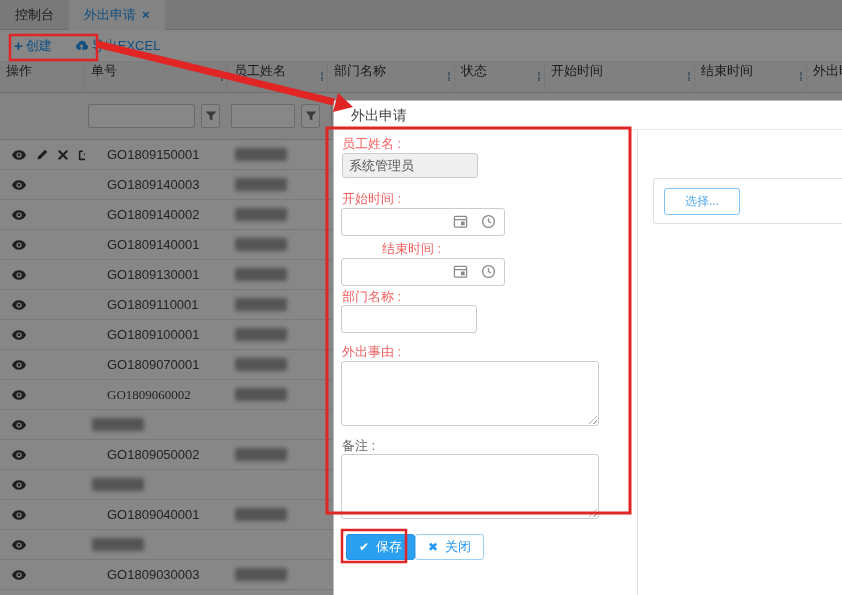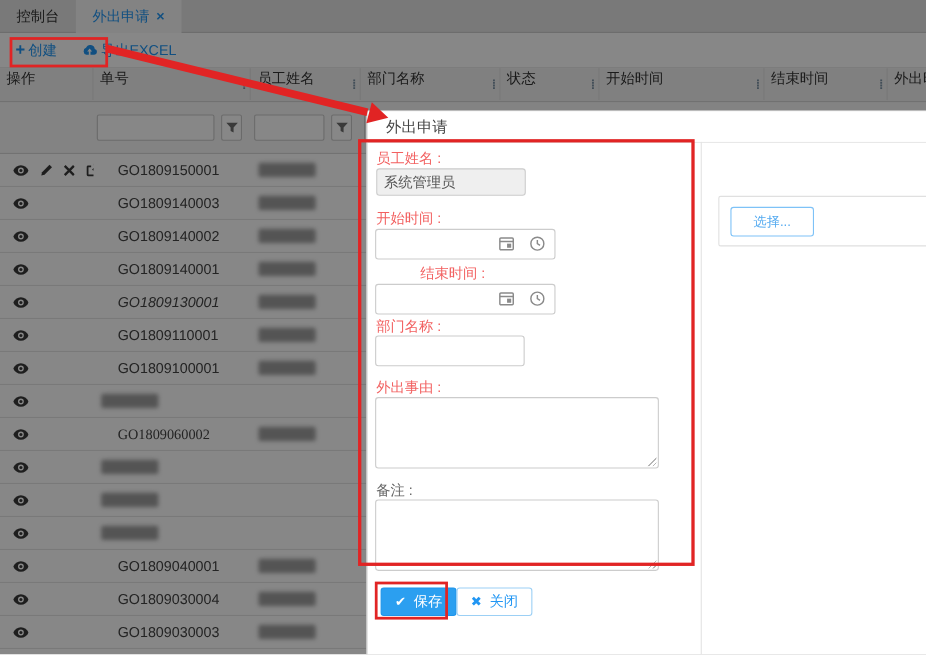--- a/index.html
+++ b/index.html
@@ -277,21 +277,21 @@
         <div class="grow">
           <div class="gcell cell-actions" style="width: 85px;">
             <span class="aicon">
               <svg width="14" height="10" viewBox="0 0 16 11">
                 <path d="M8 0C4.4 0 1.4 2.2 0 5.5 1.4 8.8 4.4 11 8 11s6.6-2.2 8-5.5C14.6 2.2 11.6 0 8 0z" fill="#3a3a3a"></path>
                 <circle cx="8" cy="5.5" r="3" fill="#fff"></circle>
                 <circle cx="8" cy="5.5" r="1.6" fill="#3a3a3a"></circle>
               </svg>
             </span>
           </div>
-          <div class="gcell cell-order" style="width: 143px; font-style: italic;">GO1809130001</div>
+          <div class="gcell cell-order" style="width: 143px;">GO1809130001</div>
           <div class="gcell cell-employee" style="width: 100px;">
             <span class="blob"></span>
           </div>
         </div>
         <div class="grow">
           <div class="gcell cell-actions" style="width: 85px;">
             <span class="aicon">
               <svg width="14" height="10" viewBox="0 0 16 11">
                 <path d="M8 0C4.4 0 1.4 2.2 0 5.5 1.4 8.8 4.4 11 8 11s6.6-2.2 8-5.5C14.6 2.2 11.6 0 8 0z" fill="#3a3a3a"></path>
                 <circle cx="8" cy="5.5" r="3" fill="#fff"></circle>
@@ -322,20 +322,21 @@
         <div class="grow">
           <div class="gcell cell-actions" style="width: 85px;">
             <span class="aicon">
               <svg width="14" height="10" viewBox="0 0 16 11">
                 <path d="M8 0C4.4 0 1.4 2.2 0 5.5 1.4 8.8 4.4 11 8 11s6.6-2.2 8-5.5C14.6 2.2 11.6 0 8 0z" fill="#3a3a3a"></path>
                 <circle cx="8" cy="5.5" r="3" fill="#fff"></circle>
                 <circle cx="8" cy="5.5" r="1.6" fill="#3a3a3a"></circle>
               </svg>
             </span>
           </div>
+          <div class="gcell cell-order" style="width: 143px;">GO1809070001</div>
           <div class="gcell cell-employee" style="width: 100px;">
             <span class="blob"></span>
           </div>
         </div>
         <div class="grow">
           <div class="gcell cell-actions" style="width: 85px;">
             <span class="aicon">
               <svg width="14" height="10" viewBox="0 0 16 11">
                 <path d="M8 0C4.4 0 1.4 2.2 0 5.5 1.4 8.8 4.4 11 8 11s6.6-2.2 8-5.5C14.6 2.2 11.6 0 8 0z" fill="#3a3a3a"></path>
                 <circle cx="8" cy="5.5" r="3" fill="#fff"></circle>
@@ -365,20 +366,21 @@
         <div class="grow">
           <div class="gcell cell-actions" style="width: 85px;">
             <span class="aicon">
               <svg width="14" height="10" viewBox="0 0 16 11">
                 <path d="M8 0C4.4 0 1.4 2.2 0 5.5 1.4 8.8 4.4 11 8 11s6.6-2.2 8-5.5C14.6 2.2 11.6 0 8 0z" fill="#3a3a3a"></path>
                 <circle cx="8" cy="5.5" r="3" fill="#fff"></circle>
                 <circle cx="8" cy="5.5" r="1.6" fill="#3a3a3a"></circle>
               </svg>
             </span>
           </div>
+          <div class="gcell cell-order" style="width: 143px;">GO1809050002</div>
           <div class="gcell cell-employee" style="width: 100px;">
             <span class="blob"></span>
           </div>
         </div>
         <div class="grow">
           <div class="gcell cell-actions" style="width: 85px;">
             <span class="aicon">
               <svg width="14" height="10" viewBox="0 0 16 11">
                 <path d="M8 0C4.4 0 1.4 2.2 0 5.5 1.4 8.8 4.4 11 8 11s6.6-2.2 8-5.5C14.6 2.2 11.6 0 8 0z" fill="#3a3a3a"></path>
                 <circle cx="8" cy="5.5" r="3" fill="#fff"></circle>
@@ -408,21 +410,20 @@
         <div class="grow">
           <div class="gcell cell-actions" style="width: 85px;">
             <span class="aicon">
               <svg width="14" height="10" viewBox="0 0 16 11">
                 <path d="M8 0C4.4 0 1.4 2.2 0 5.5 1.4 8.8 4.4 11 8 11s6.6-2.2 8-5.5C14.6 2.2 11.6 0 8 0z" fill="#3a3a3a"></path>
                 <circle cx="8" cy="5.5" r="3" fill="#fff"></circle>
                 <circle cx="8" cy="5.5" r="1.6" fill="#3a3a3a"></circle>
               </svg>
             </span>
           </div>
-          <div class="gcell cell-order" style="width: 143px;">GO1809030004</div>
           <div class="gcell cell-employee" style="width: 100px;">
             <span class="blob"></span>
           </div>
         </div>
         <div class="grow">
           <div class="gcell cell-actions" style="width: 85px;">
             <span class="aicon">
               <svg width="14" height="10" viewBox="0 0 16 11">
                 <path d="M8 0C4.4 0 1.4 2.2 0 5.5 1.4 8.8 4.4 11 8 11s6.6-2.2 8-5.5C14.6 2.2 11.6 0 8 0z" fill="#3a3a3a"></path>
                 <circle cx="8" cy="5.5" r="3" fill="#fff"></circle>

